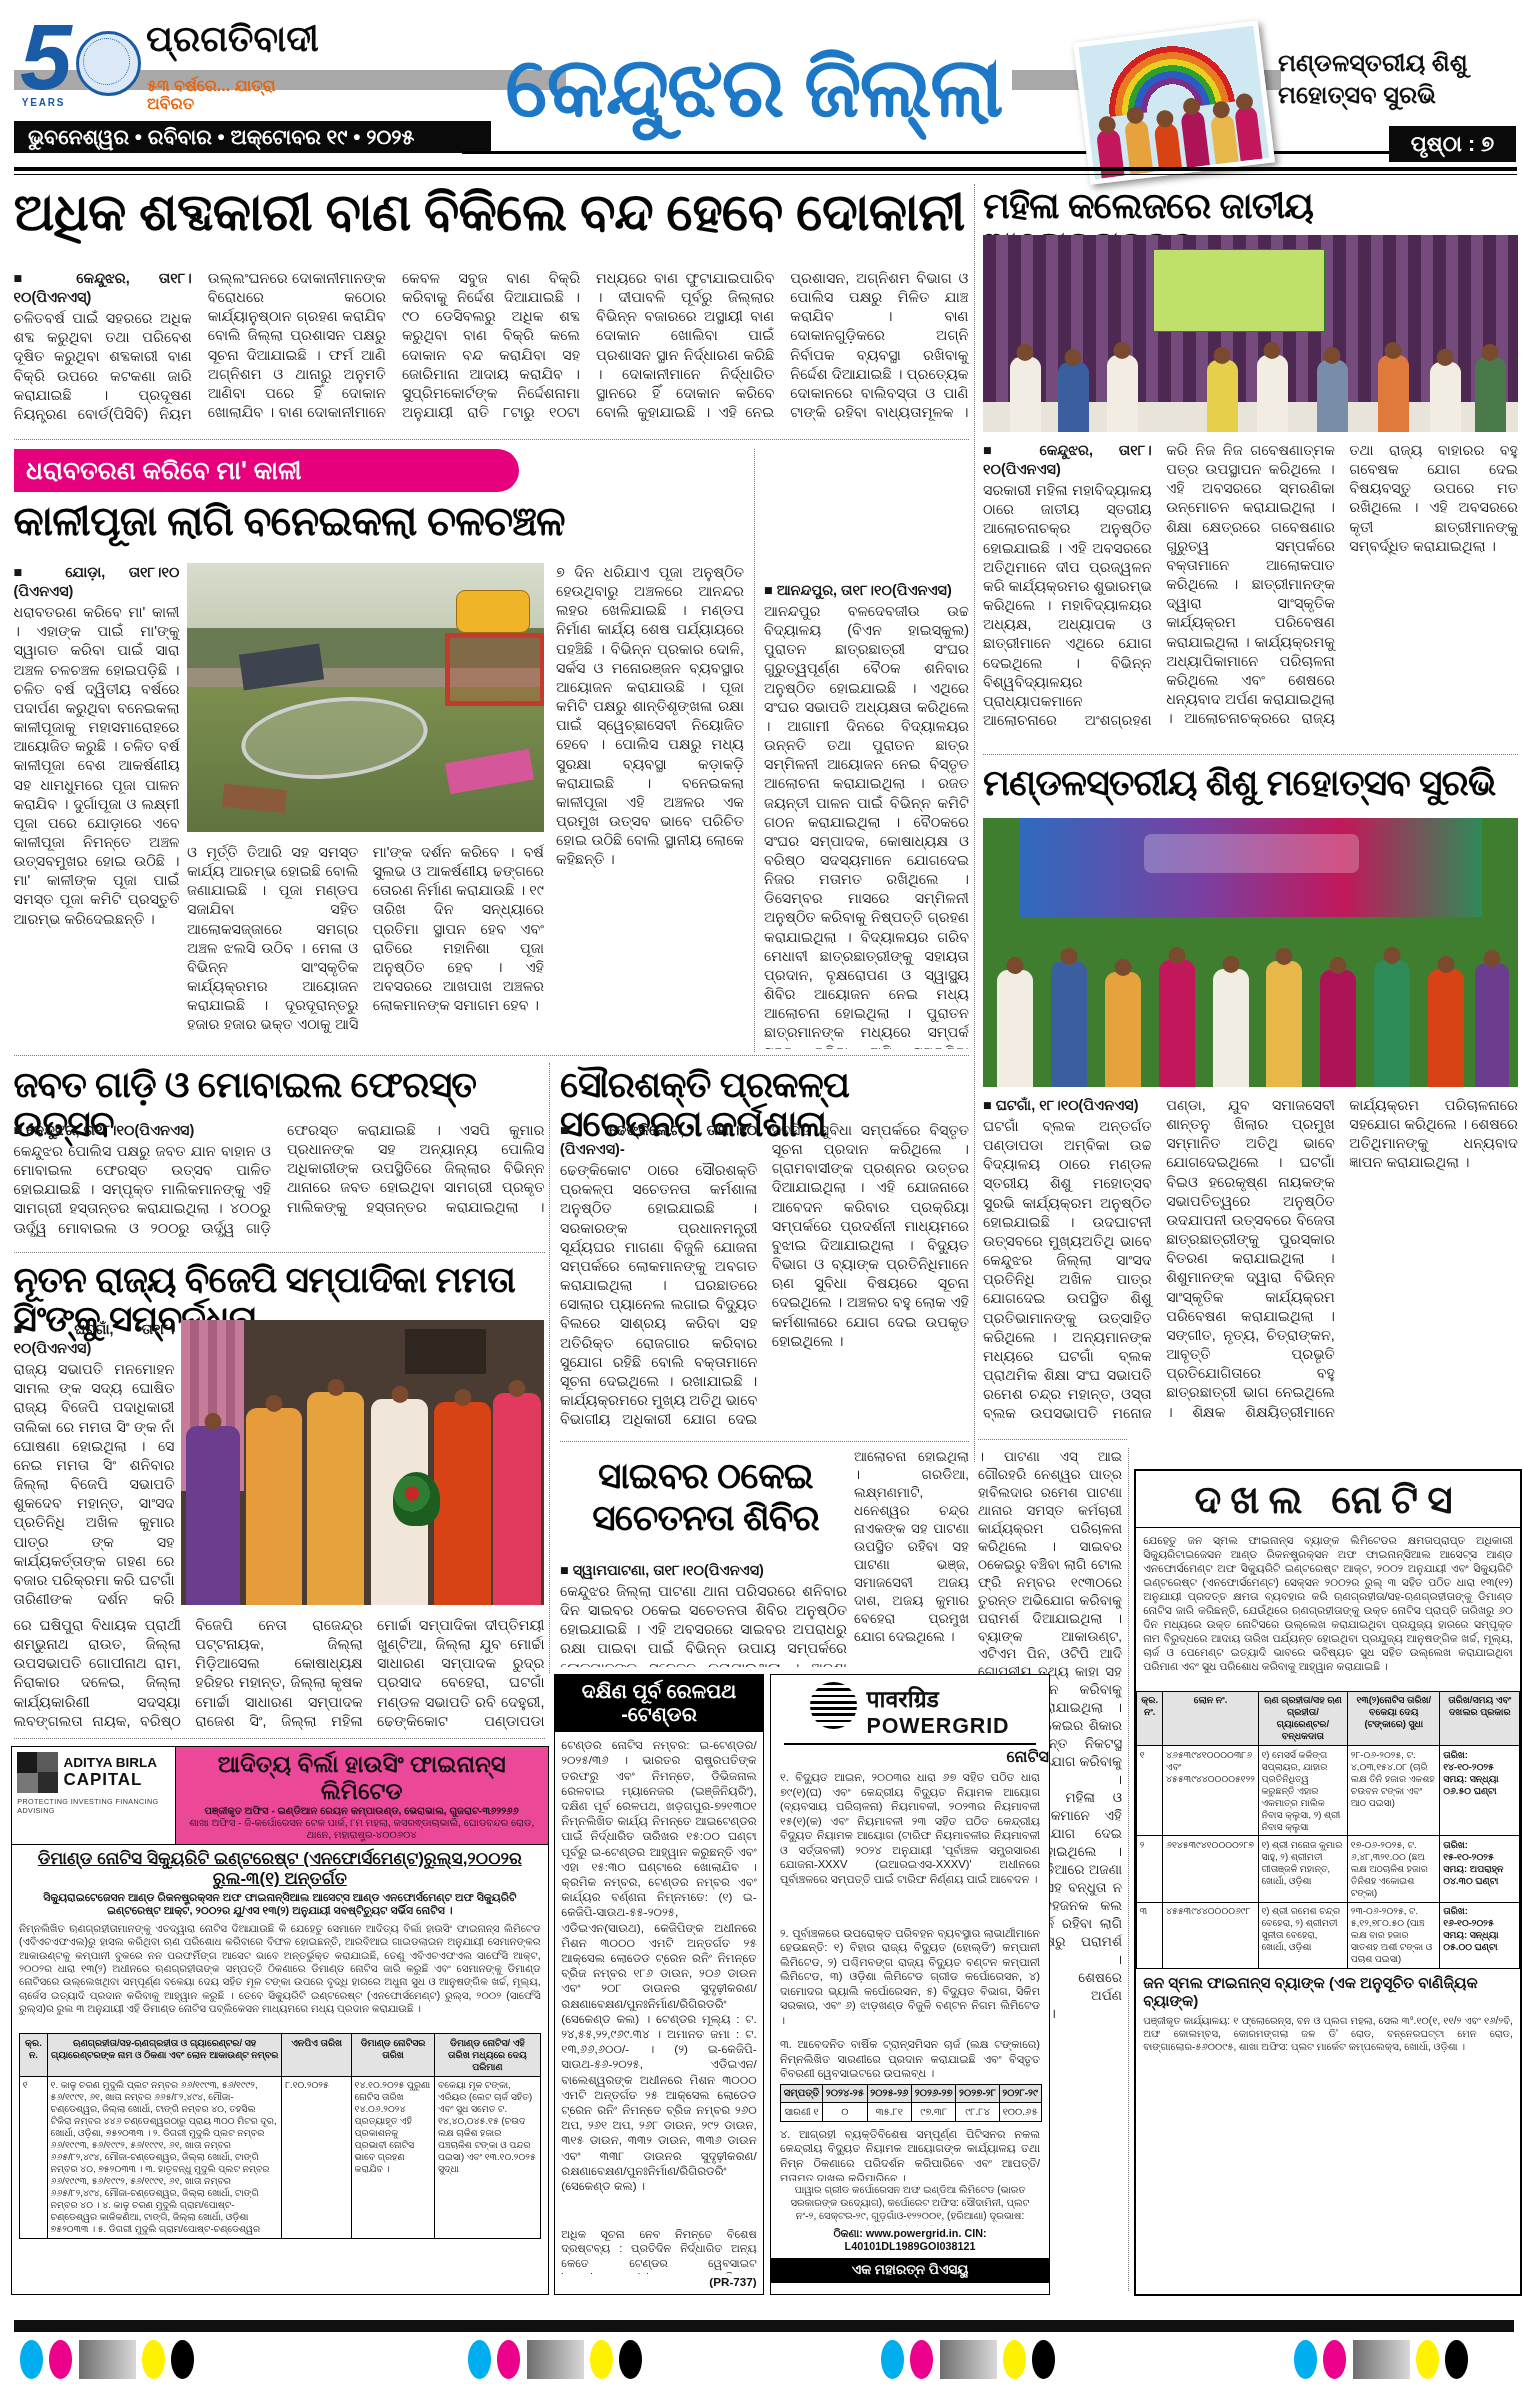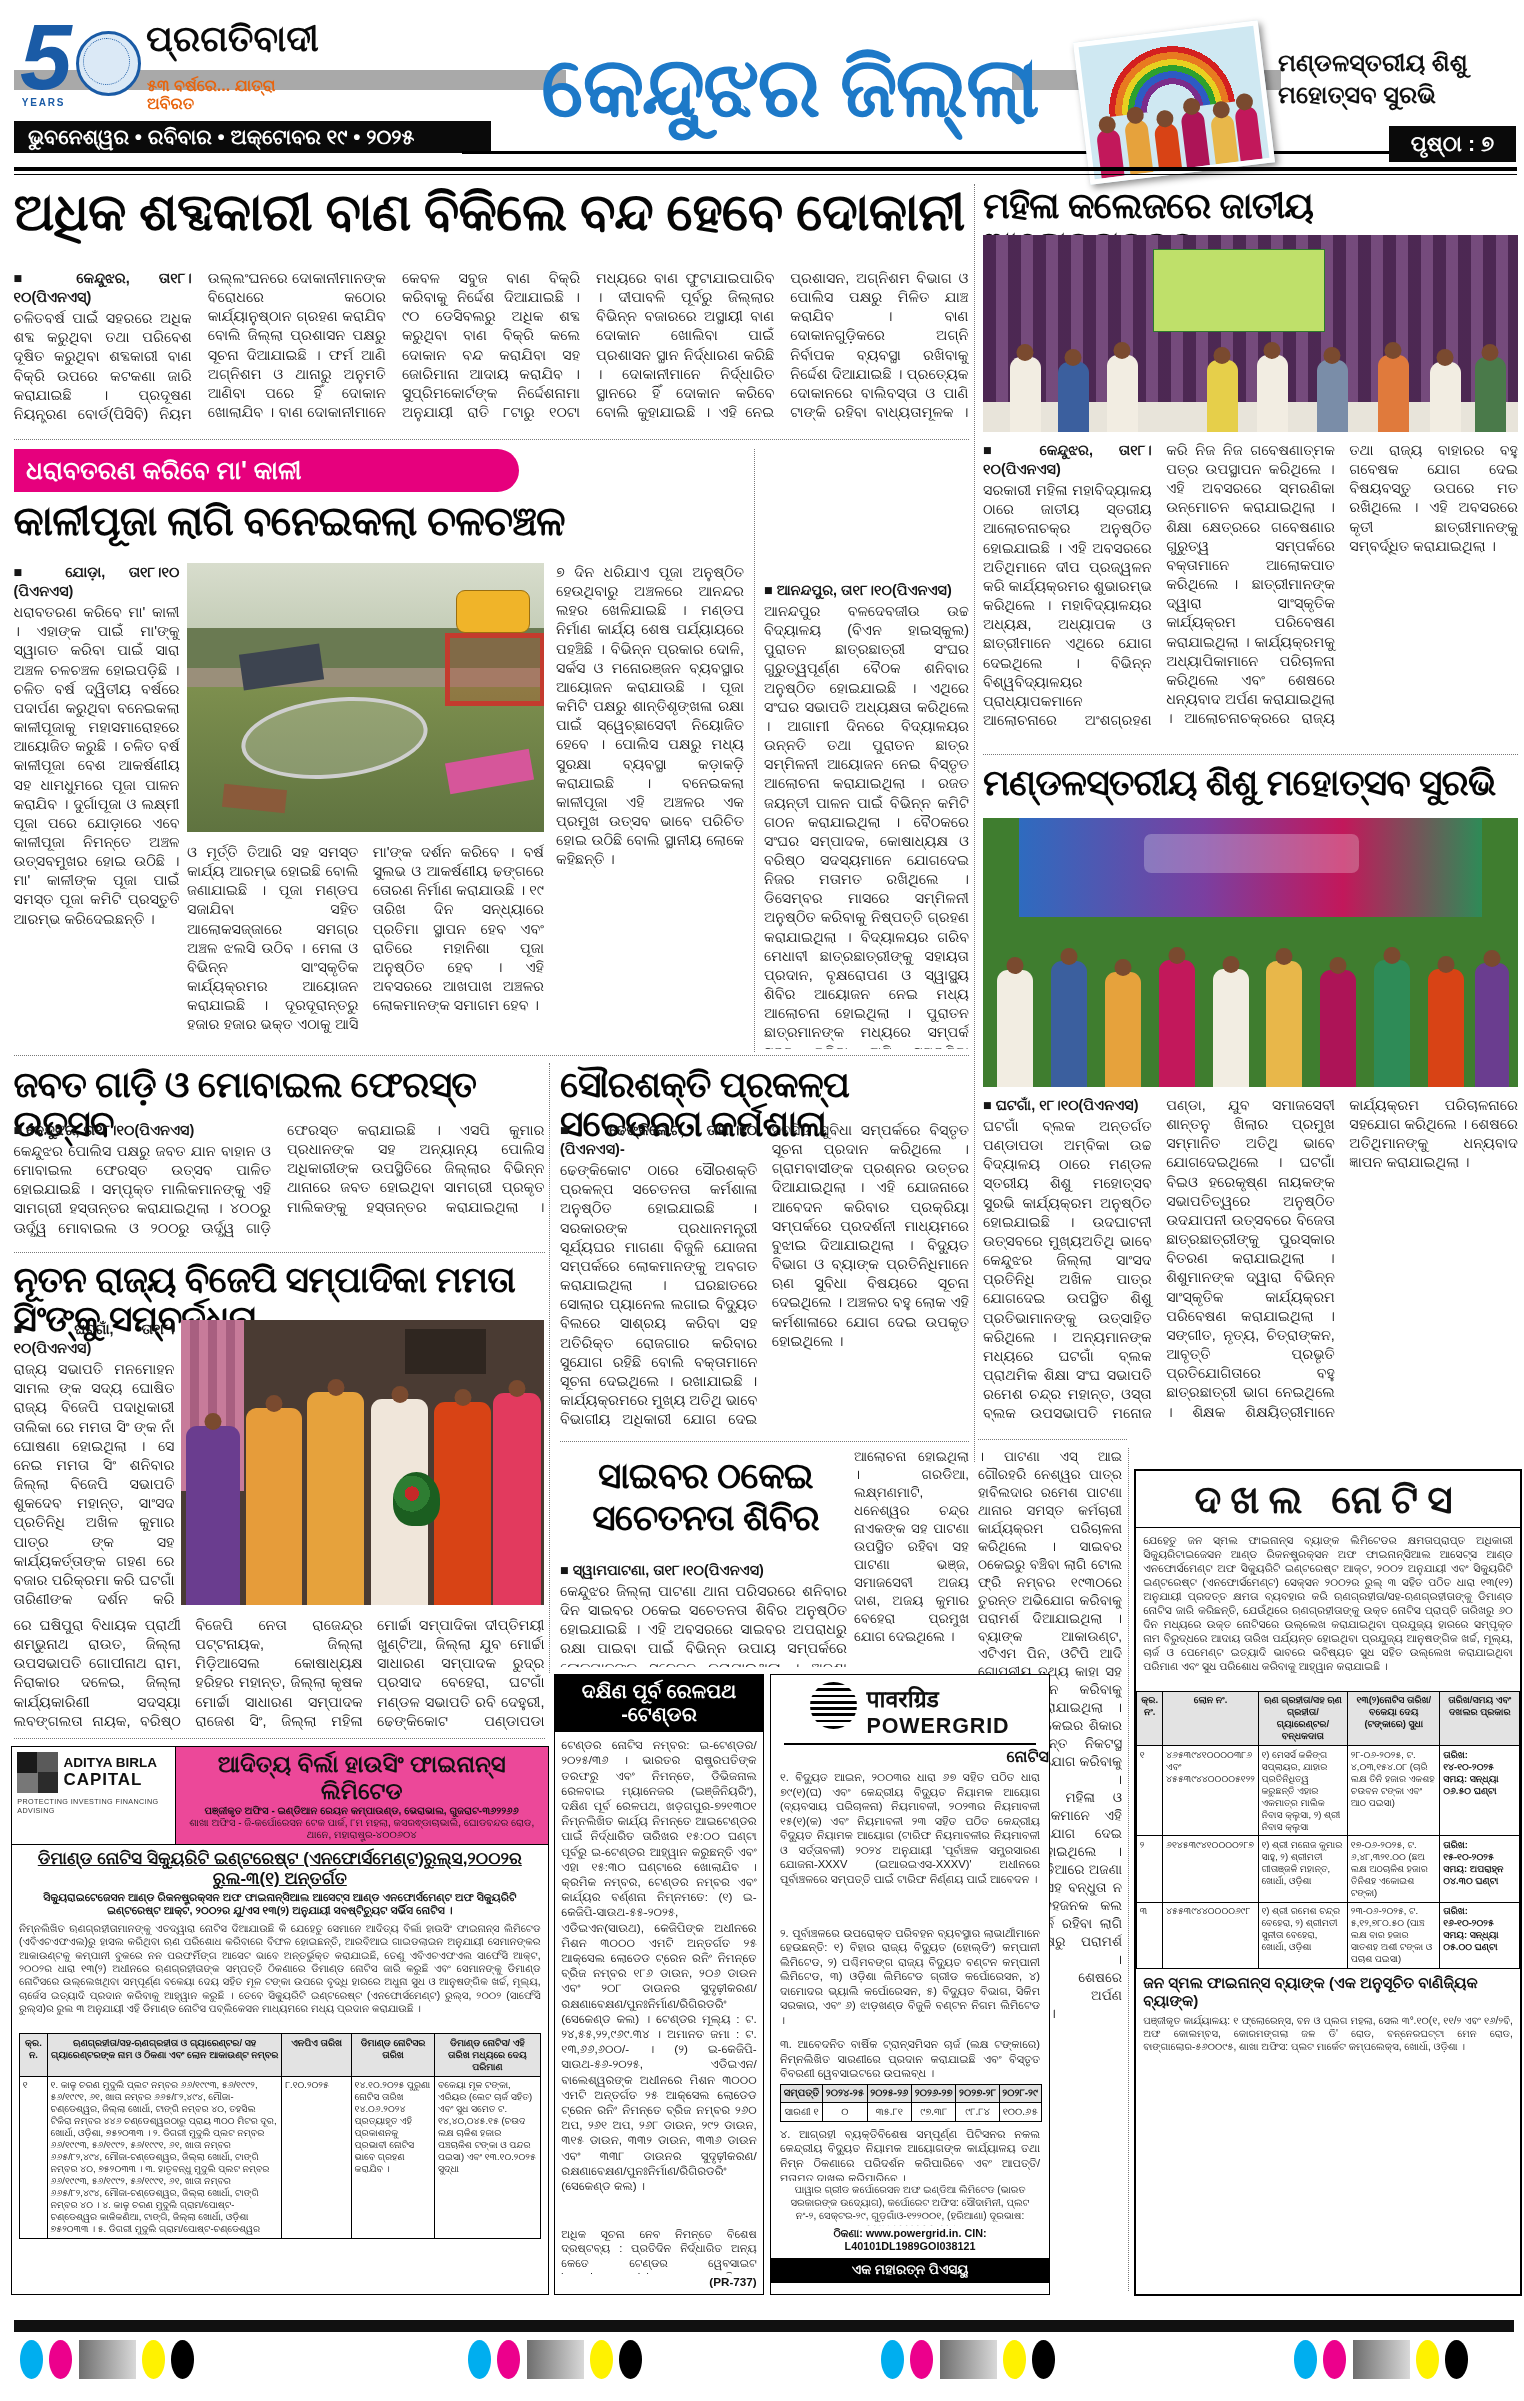--- a/index.html
+++ b/index.html
@@ -46,21 +46,21 @@
     <span class="abs" style="left:1.8px;top:86px;font-size:10px;font-weight:bold;color:#1a5ba6;letter-spacing:1.8px;">YEARS</span>
     <span class="abs" style="left:56px;top:20px;width:59px;height:59px;border-radius:50%;border:3.6px solid #1a5ba6;background:#dbe9f6;"></span>
     <span class="abs" style="left:63px;top:27px;width:45px;height:45px;border-radius:50%;border:1.8px dotted #1a5ba6;"></span>
     <span class="abs" style="left:126px;top:7.2px;font-size:36px;font-weight:800;color:#0a0a0a;">ପ୍ରଗତିବାଦୀ</span>
     <span class="abs" style="left:127px;top:66px;font-size:16px;font-weight:bold;color:#e8650e;">୫୩ ବର୍ଷରେ... ଯାତ୍ରା ଅବିରତ</span>
   </div>
 
   <div class="abs datestrip" style="left:13.5px;top:121px;width:449px;height:32px;">ଭୁବନେଶ୍ୱର • ରବିବାର • ଅକ୍ଟୋବର ୧୯ • ୨୦୨୫</div>
   <div class="abs" style="left:462px;top:151px;width:1054px;height:2.7px;background:#000;"></div>
 
-  <div class="abs" style="left:498px;top:16px;width:511px;height:144px;display:flex;align-items:center;justify-content:center;margin-left:36px;">
+  <div class="abs" style="left:498px;top:16px;width:511px;height:144px;display:flex;align-items:center;justify-content:center;">
     <span style="font-size:83px;font-weight:800;color:#1d79c8;letter-spacing:-1.8px;white-space:nowrap;">କେନ୍ଦୁଝର ଜିଲ୍ଲା</span>
   </div>
 
   <div class="photo" style="left:1081px;top:30.5px;width:176px;height:133px;transform:rotate(-7deg);border:5.4px solid #fff;box-shadow:2.7px 3.6px 7.2px rgba(0,0,0,.45);background:#cfe8f2;">
     <div class="abs" style="left:18px;top:5.4px;width:135px;height:68px;border-radius:135px 135px 0 0;background:radial-gradient(circle at 50% 100%, rgba(0,0,0,0) 0 25px, #7b2d8b 25px 31px, #2d5bc4 31px 38px, #2da02d 38px 44px, #e8d020 44px 50px, #e87a20 50px 57px, #d42020 57px 63px, rgba(0,0,0,0) 63px);"></div>
     <div class="person" style="left:7.2px;width:23px;height:48px;background:#c2185b;"></div>
     <div class="person" style="left:36px;width:23px;height:54px;background:#e6a23c;"></div>
     <div class="person" style="left:65px;width:23px;height:47px;background:#d84315;"></div>
     <div class="person" style="left:93px;width:23px;height:56px;background:#ad1457;"></div>
     <div class="person" style="left:122px;width:23px;height:49px;background:#e8b74a;"></div>

